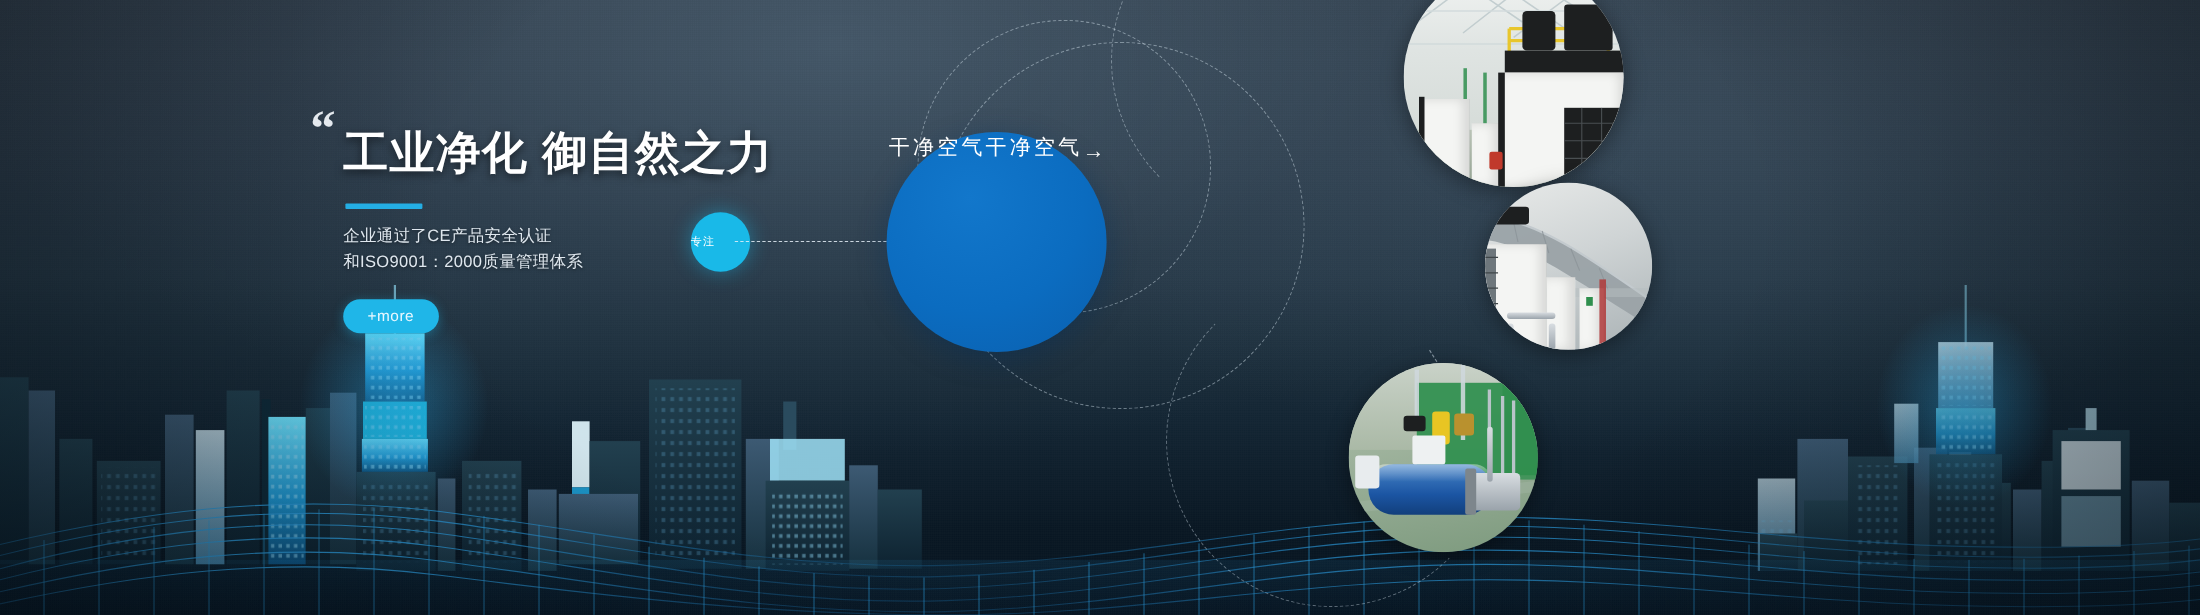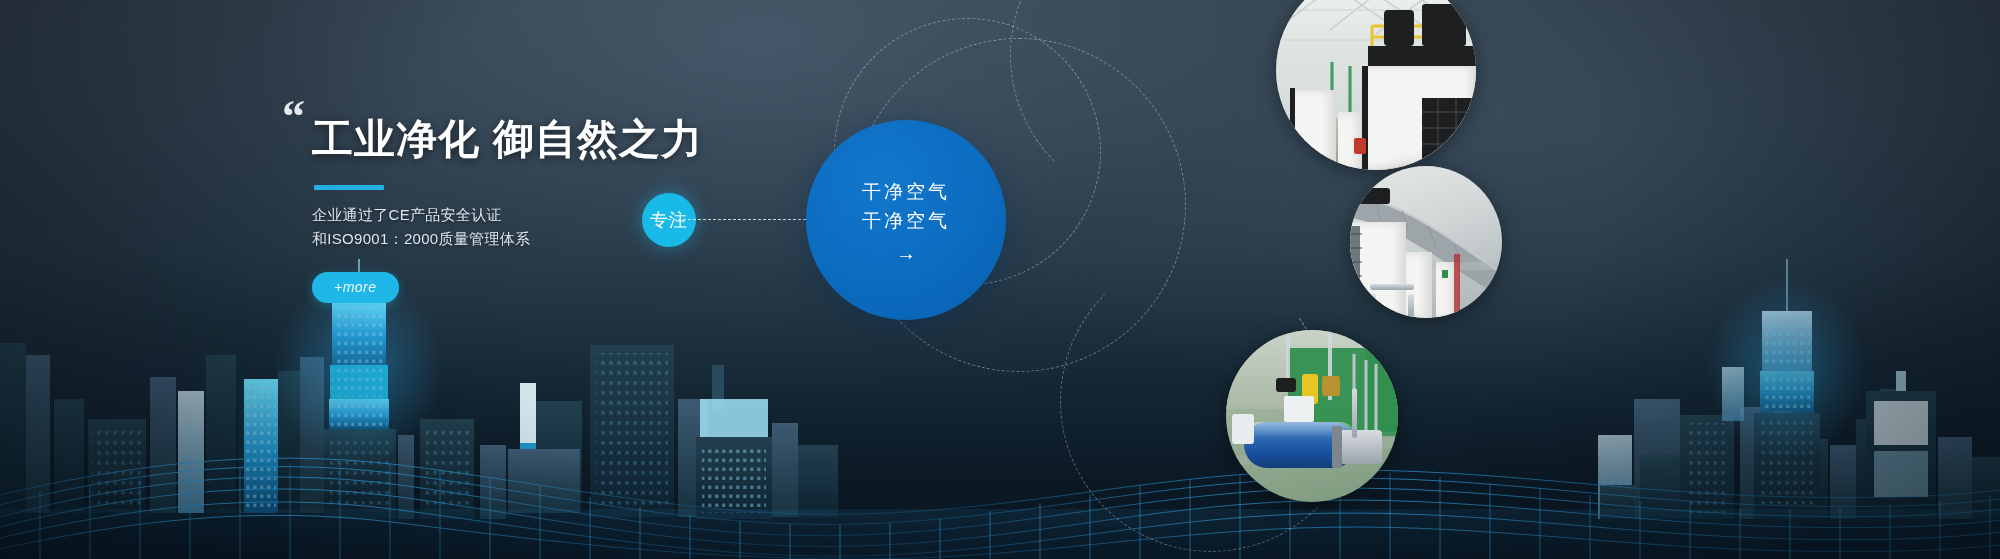--- a/index.html
+++ b/index.html
@@ -37,43 +37,43 @@
     color:#ffffff;font-size:41px;font-weight:700;letter-spacing:1px;white-space:nowrap;
     margin:16px 0 0 0;text-shadow:0 2px 8px rgba(0,0,0,.55);
   }
   .headline .gap{display:inline-block;width:13px;}
   .divider{width:70px;height:5px;background:#24aee4;margin:18px 0 0 2px;border-radius:1px;}
   .body-text{color:#dfe7ee;font-size:15px;line-height:1.62;margin-top:13px;letter-spacing:.3px;
              text-shadow:0 1px 3px rgba(0,0,0,.45);}
   .more-btn{
     display:inline-block;margin-top:20px;background:#1fb6e8;color:#eaf8ff;
     font-size:14px;padding:7px 22px 8px;border-radius:16px;border:none;cursor:pointer;
-    letter-spacing:.5px;box-shadow:0 2px 10px rgba(31,182,232,.35);font-style:italic;
+    letter-spacing:.5px;box-shadow:0 2px 10px rgba(31,182,232,.35);
   }
 
   
   .focus-dot{
-    position:absolute;left:642px;top:193px;width:54px;height:54px;border-radius:50%;
-    background:#19b9e8;display:flex;align-items:center;justify-content:center;
-    color:#fff;font-size:18px;letter-spacing:1px;box-shadow:0 0 18px rgba(25,185,232,.45);
+    position:absolute;left:628px;top:193px;width:54px;height:54px;border-radius:50%;
+    background:#19b9e8;display:flex;align-items:center;
+    color:#fff;font-size:10px;letter-spacing:1px;box-shadow:0 0 18px rgba(25,185,232,.45);
   }
   .dash-line{
     position:absolute;left:668px;top:219px;width:138px;height:0;
     border-top:1px dashed rgba(230,240,248,.85);
   }
   .ring{
     position:absolute;border:1px dashed rgba(214,228,238,.45);border-radius:50%;
     pointer-events:none;
   }
   .ring-a{left:834px;top:18px;width:265px;height:265px;}
   .ring-b{left:852px;top:38px;width:332px;height:332px;}
   .big-circle{
     position:absolute;left:806px;top:120px;width:200px;height:200px;border-radius:50%;
     background:radial-gradient(circle at 38% 30%,#1277cb 0%,#0b6cc0 55%,#0a5fae 100%);
-    display:flex;flex-direction:column;align-items:center;justify-content:center;
+    display:flex;flex-direction:row;align-items:flex-start;justify-content:center;
     box-shadow:0 6px 26px rgba(6,48,92,.45);cursor:pointer;
   }
   .big-circle .l1,.big-circle .l2{color:#fff;font-size:19px;letter-spacing:3px;line-height:1.55;}
   .big-circle .arrow{color:#fff;font-size:20px;margin-top:8px;line-height:1;}
 
   
   .photo{position:absolute;border-radius:50%;overflow:hidden;box-shadow:0 4px 20px rgba(0,0,0,.4);}
   .p1{left:1276px;top:-30px;width:200px;height:200px;}
   .p2{left:1350px;top:166px;width:152px;height:152px;}
   .p3{left:1226px;top:330px;width:172px;height:172px;}

